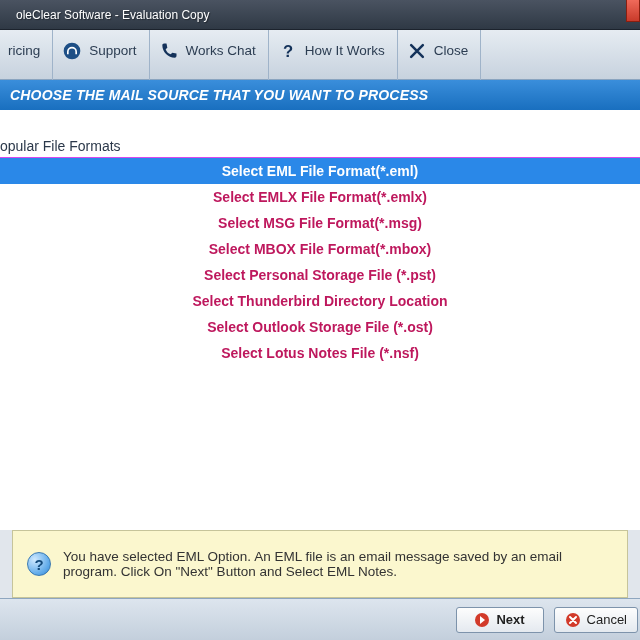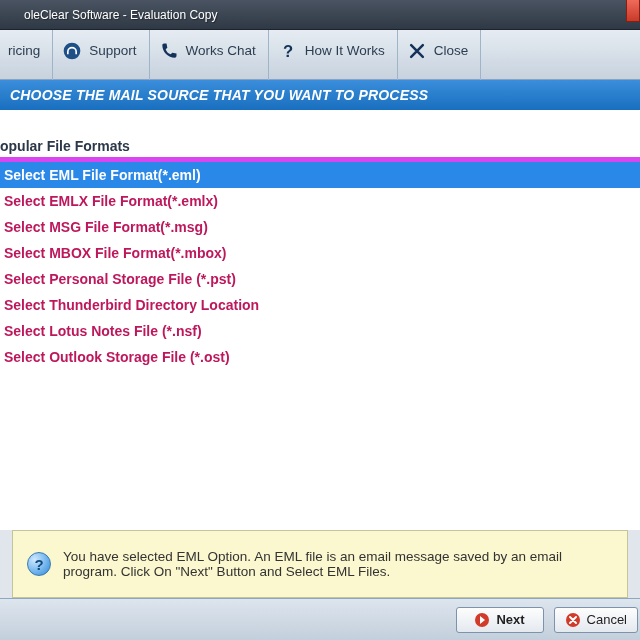--- a/index.html
+++ b/index.html
@@ -6,21 +6,21 @@
   html, body { width: 640px; height: 640px; overflow: hidden; font-family: "Segoe UI", Tahoma, Arial, sans-serif; font-size: 13px; }
   body { background: #e1e6ec; }
 
   
   .titlebar {
     height: 30px;
     background: linear-gradient(#4a5361, #2f3945);
     color: #fff;
     display: flex;
     align-items: center;
-    padding-left: 24px;
+    padding-left: 16px;
     border-bottom: 1px solid #1c232d;
     position: relative;
   }
   .titlebar .title { font-size: 12px; text-shadow: 1px 1px 1px rgba(0,0,0,.4); }
   .titlebar .winclose {
     position: absolute; right: 0; top: 0; width: 14px; height: 22px;
     background: linear-gradient(#f06a5a,#c83a2a);
     border: 1px solid #8a1f10; border-top: none;
   }
 
@@ -64,24 +64,24 @@
   .main {
     background: #fff;
     height: 420px;
     padding-top: 28px;
     position: relative;
   }
   .section-label {
     font-size: 14px;
     color: #2b384a;
     padding: 0 0 3px 0;
-    font-weight: bold;
   }
   .listbox {
-    border-top: 5px solid #d946ef;
+    border-top: 1px solid #d946ef;
+    text-align: center;
   }
   .listitem {
     padding: 2px 4px;
     font-size: 14px;
     font-weight: bold;
     color: #be185d;
     line-height: 22px;
     cursor: pointer;
   }
   .listitem.selected {
@@ -197,28 +197,28 @@
 
 <div class="main">
   <div class="section-label">opular File Formats</div>
   <div class="listbox" id="listbox">
       <div class="listitem selected">Select EML File Format(*.eml)</div>
       <div class="listitem">Select EMLX File Format(*.emlx)</div>
       <div class="listitem">Select MSG File Format(*.msg)</div>
       <div class="listitem">Select MBOX File Format(*.mbox)</div>
       <div class="listitem">Select Personal Storage File (*.pst)</div>
       <div class="listitem">Select Thunderbird Directory Location</div>
+      <div class="listitem">Select Outlook Storage File (*.ost)</div>
       <div class="listitem">Select Lotus Notes File (*.nsf)</div>
-      <div class="listitem">Select Outlook Storage File (*.ost)</div>
     </div>
 </div>
 
 <div class="info">
   <div class="qicon">?</div>
-  <div>You have selected EML Option. An EML file is an email message saved by an email program. Click On "Next" Button and Select EML Files.</div>
+  <div>You have selected EML Option. An EML file is an email message saved by an email program. Click On "Next" Button and Select EML Notes.</div>
 </div>
 
 <div class="bottom">
   <div class="btn">
     <span class="nicon">
       <svg viewBox="0 0 16 16" width="16" height="16">
           <circle cx="8" cy="8" r="7" fill="#d23a2a"></circle>
           <path d="M6 4l5 4-5 4z" fill="#fff"></path>
         </svg>
     </span>

